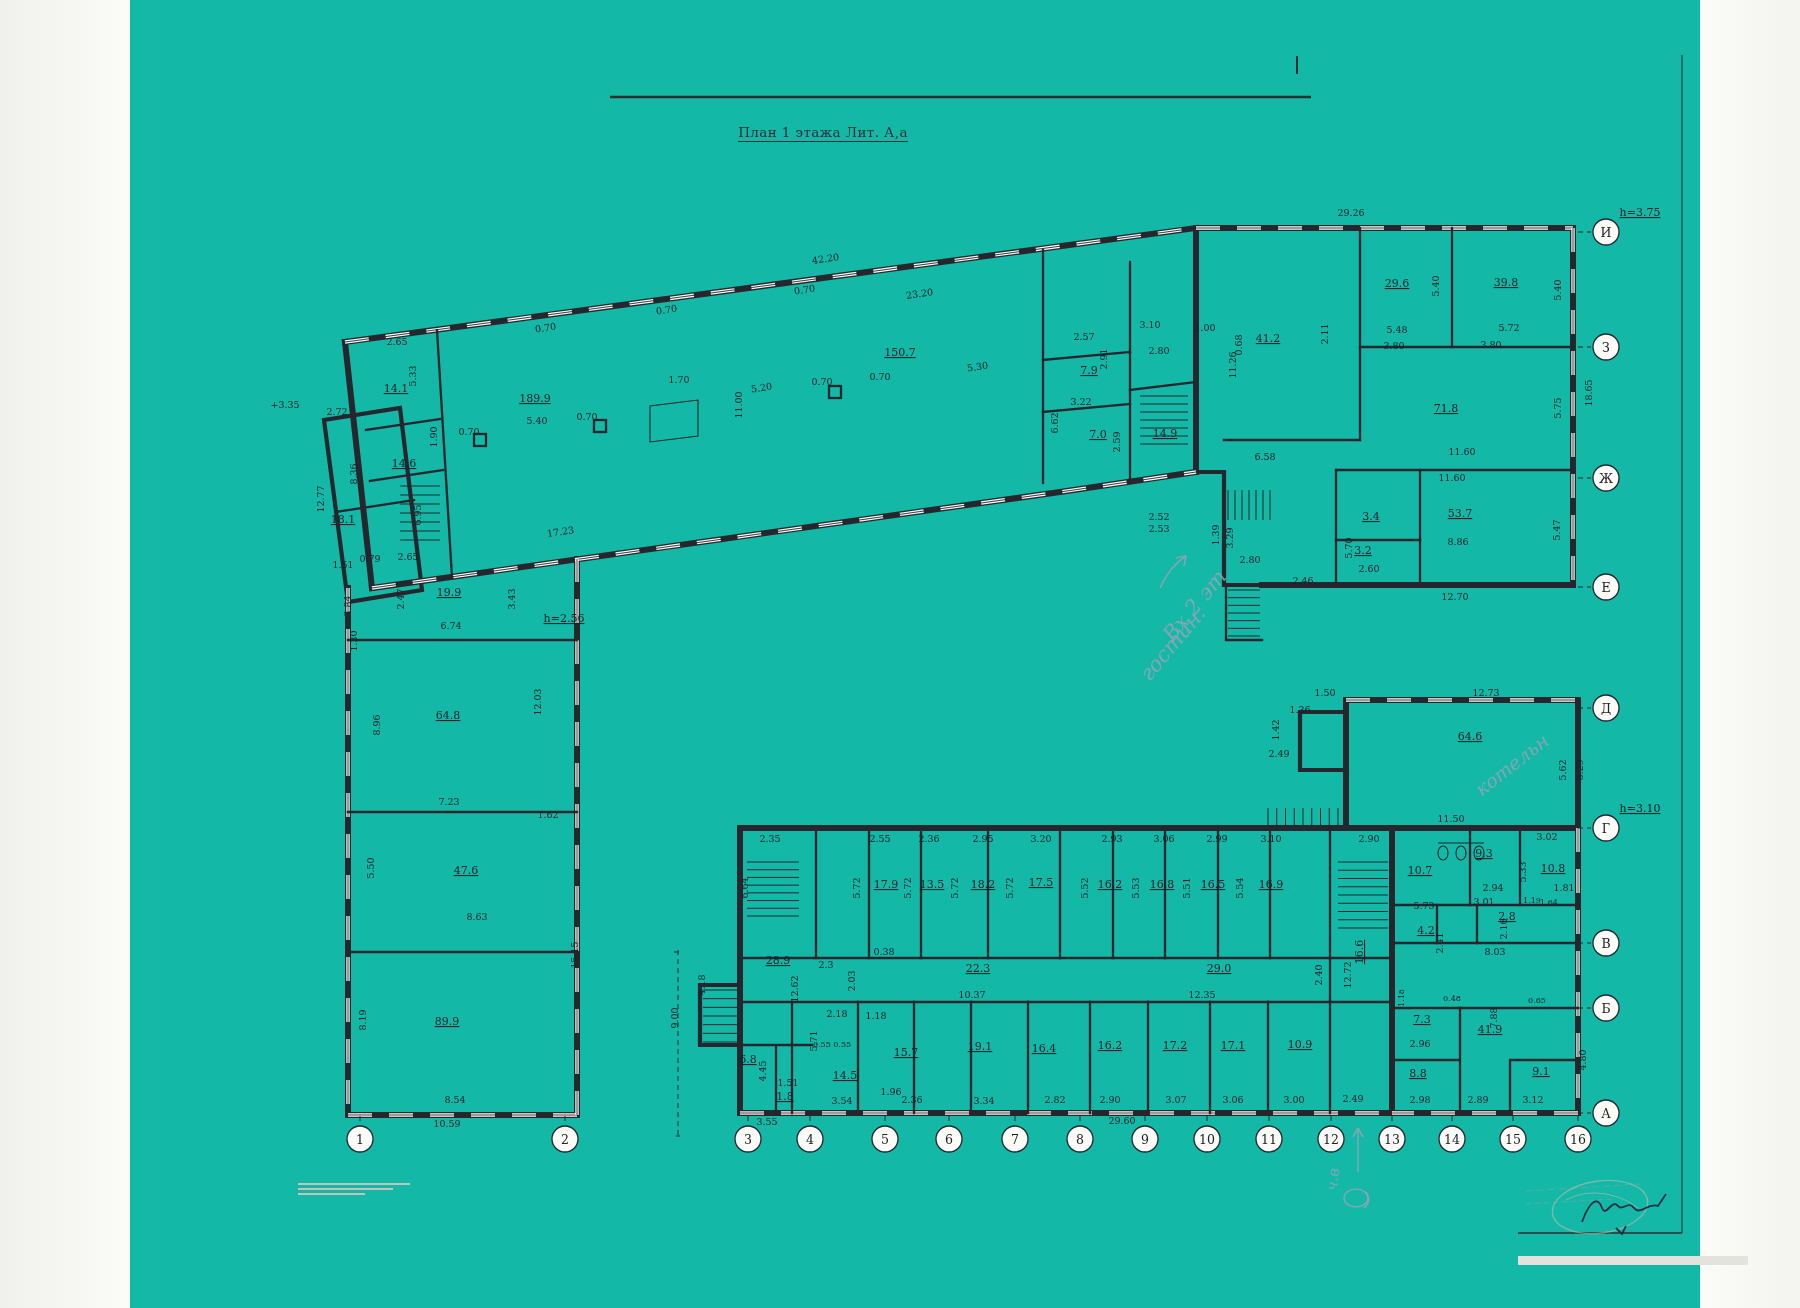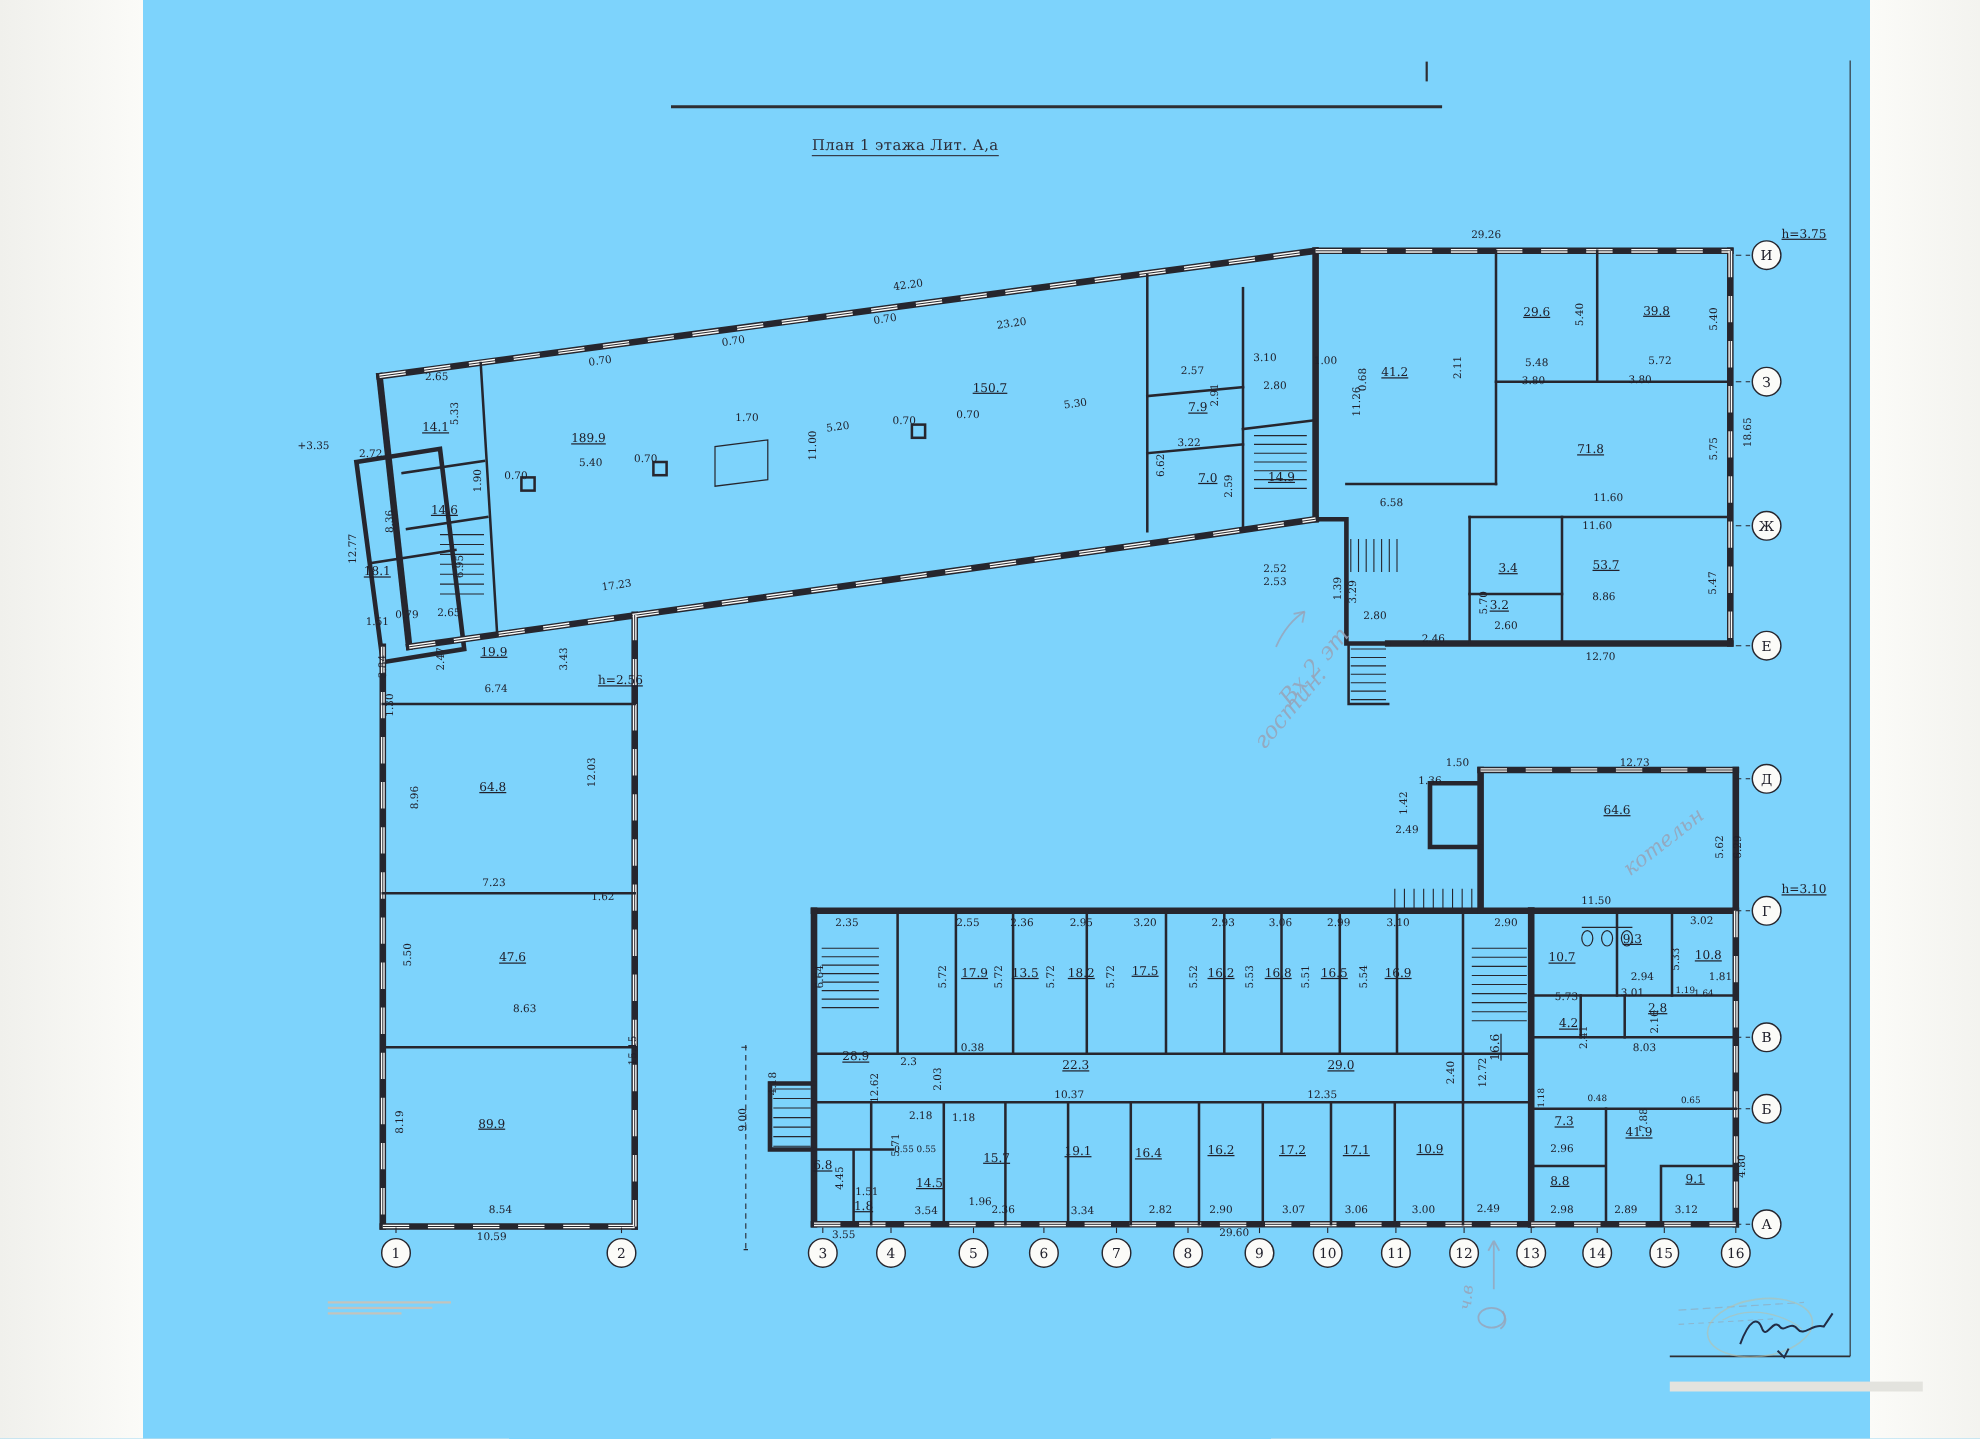--- a/index.html
+++ b/index.html
@@ -1,16 +1,16 @@
 <!DOCTYPE html>
 <html><head>
 <meta charset="utf-8">
 <style>
   html,body{margin:0;padding:0;background:#e9e9e5;}
-  .page{position:relative;width:1800px;height:1308px;background:#7dd3fc;overflow:hidden;
+  .page{position:relative;width:1800px;height:1308px;background:#14b8a6;overflow:hidden;
         font-family:"DejaVu Serif", serif;}
   .edge-shade{position:absolute;left:0;top:0;width:130px;height:100%;
         background:linear-gradient(90deg,#f0f0ec,#fbfbf8);pointer-events:none;}
   .right-shade{position:absolute;right:0;top:0;width:100px;height:100%;
         background:linear-gradient(270deg,#f3f3ef,#fbfbf8);pointer-events:none;}
   .title{position:absolute;left:738px;top:124px;width:170px;text-align:center;
         font-size:13.5px;color:#2d2d38;border-bottom:1px solid #2d2d38;
         padding-bottom:1px;letter-spacing:.4px;}
   .micro-print{position:absolute;left:298px;top:1183px;width:112px;}
   .micro-print div{height:2px;background:#c3c3bc;margin-bottom:3px;}

